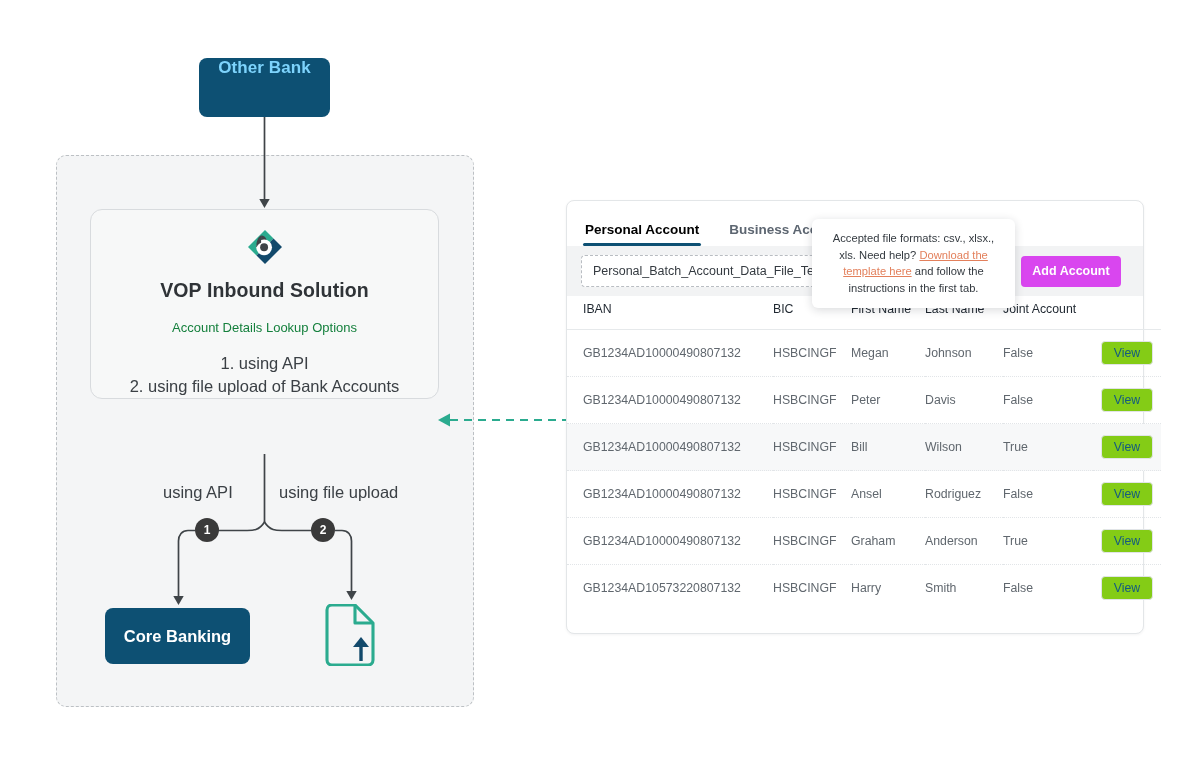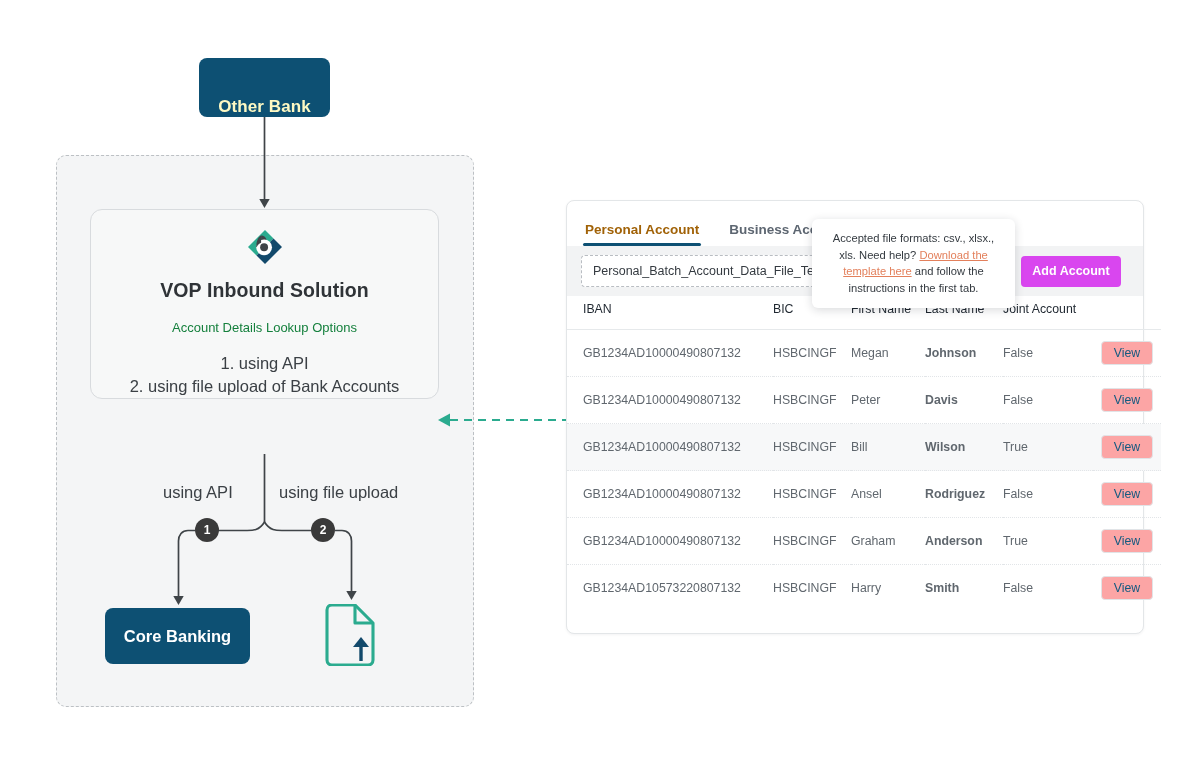--- a/index.html
+++ b/index.html
@@ -20,22 +20,22 @@
 
   
   #diagram { position: absolute; left: 0; top: 0; width: 520px; height: 761px; }
 
   .node-other-bank {
     position: absolute;
     left: 199px; top: 58px;
     width: 131px; height: 59px;
     background: #0d5073;
     border-radius: 8px;
-    display: flex; align-items: flex-end; justify-content: center;
-    color: #fef9c3;
+    display: flex; align-items: flex-start; justify-content: center;
+    color: #7dd3fc;
     font-size: 17px;
     font-weight: 700;
     letter-spacing: .1px;
   }
 
   .dashed-region {
     position: absolute;
     left: 56px; top: 155px;
     width: 418px; height: 552px;
     background: #f4f5f6;
@@ -138,21 +138,21 @@
   .tab {
     position: relative;
     font-size: 13.5px;
     font-weight: 700;
     color: #5d6671;
     padding: 0 2px 9px 2px;
     margin-right: 26px;
     cursor: pointer;
     white-space: nowrap;
   }
-  .tab.active { color: #a16207; }
+  .tab.active { color: #000000; }
   .tab.active::after {
     content: "";
     position: absolute;
     left: 0; right: 0; bottom: 0;
     height: 3px;
     background: #0d5073;
     border-radius: 2px;
   }
 
   .toolbar {
@@ -268,26 +268,26 @@
     font-size: 12.3px;
     color: #60676e;
     padding: 11px 0;
     border-bottom: 1px dotted #e2e5e8;
   }
   table.accounts tbody tr.alt { background: #f7f8f9; }
   table.accounts tbody tr:last-child td { border-bottom: none; }
   th.c0, td.c0 { width: 190px; padding-left: 16px !important; }
   th.c1, td.c1 { width: 78px; }
   th.c2, td.c2 { width: 74px; }
-  th.c3, td.c3 { width: 78px; font-weight: bold; }
+  th.c3, td.c3 { width: 78px; }
   th.c4, td.c4 { width: 90px; }
   th.c5, td.c5 { width: 68px; text-align: center; }
 
   .btn-view {
-    background: #fca5a5;
+    background: #84cc16;
     border: 1px solid #e1e4e7;
     border-radius: 4px;
     color: #145a80;
     font-size: 12.3px;
     font-weight: 400;
     font-family: inherit;
     padding: 4px 12px;
     cursor: pointer;
   }
 

